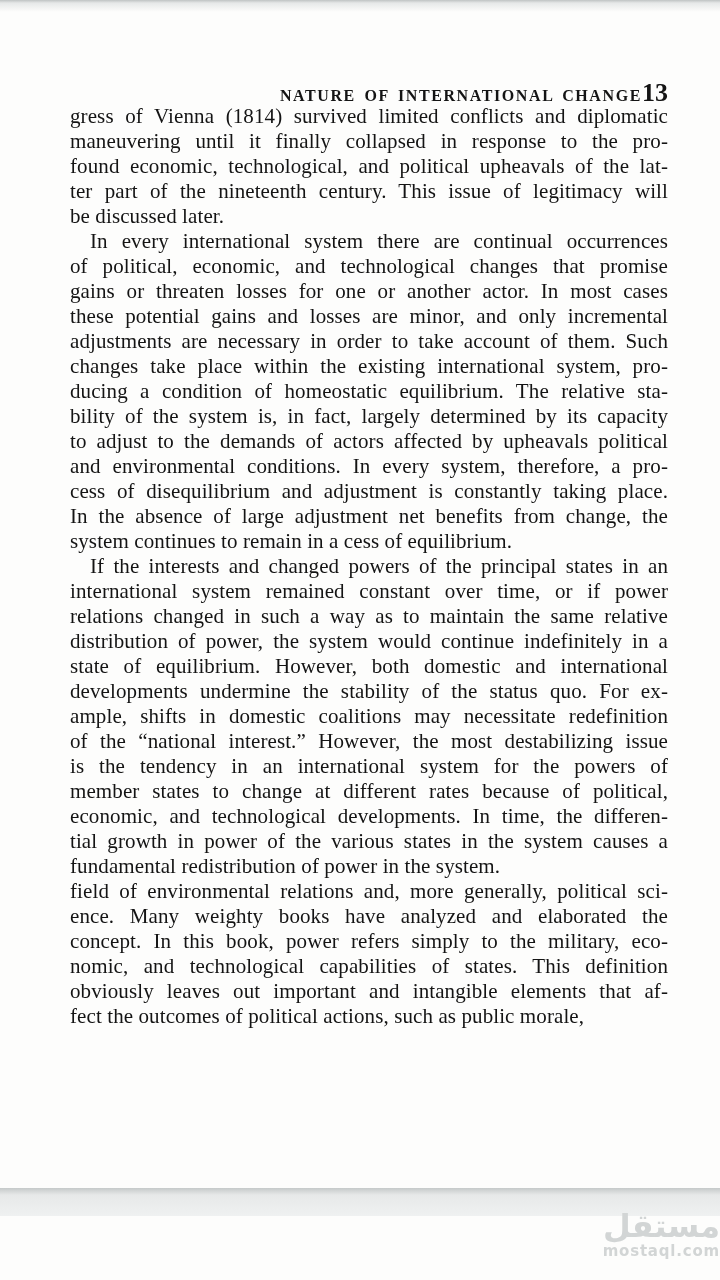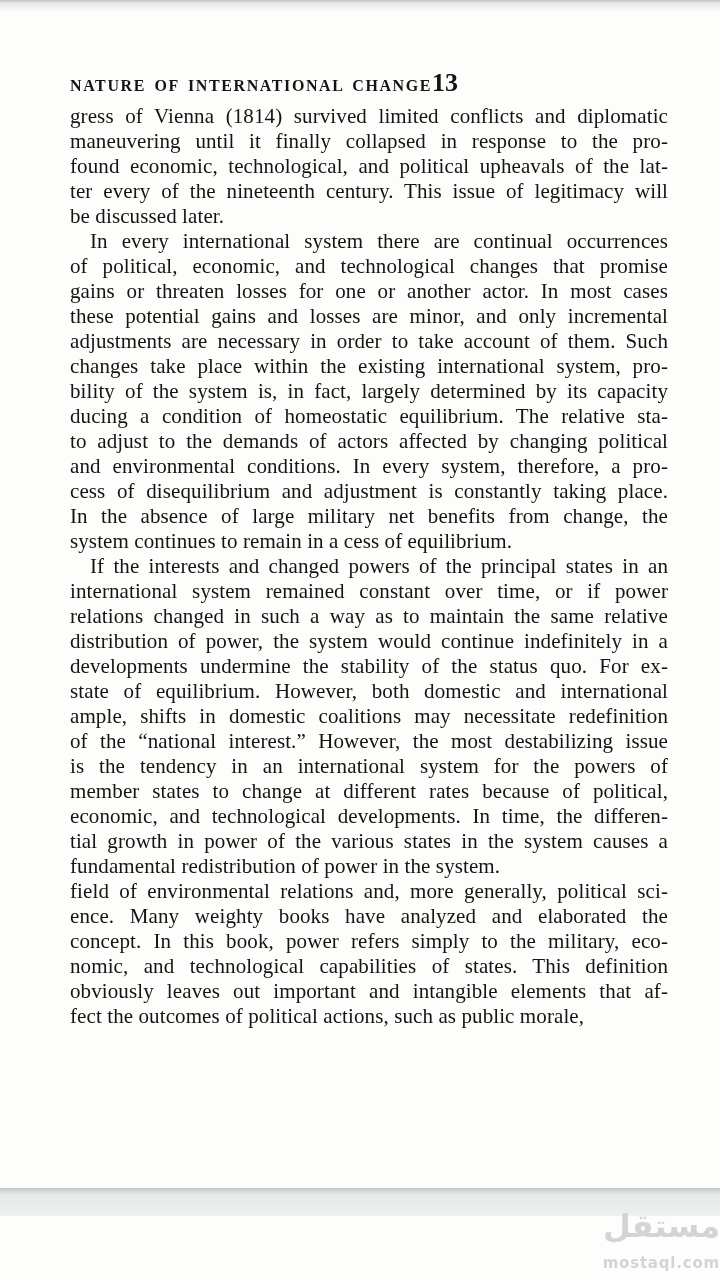--- a/index.html
+++ b/index.html
@@ -18,25 +18,25 @@
   }
   
   .top-edge {
     position: absolute;
     top: 0; left: 0; right: 0;
     height: 12px;
     background: linear-gradient(180deg, #bfc3c3 0px, #e6e8e8 3px, rgba(255,255,255,0) 12px);
   }
   .running-header {
     position: absolute;
-    top: 70px;
+    top: 80px;
     left: 70px;
     width: 598px;
     display: flex;
-    justify-content: flex-start;
+    justify-content: flex-end;
     align-items: baseline;
   }
   .running-title {
     font-size: 16px;
     font-weight: bold;
     letter-spacing: 1.6px;
     word-spacing: 3px;
     white-space: nowrap;
   }
   .page-number {
@@ -83,66 +83,66 @@
     font-weight: bold;
     line-height: 32px;
     display: block;
   }
   .watermark-site {
     font-size: 15px;
     font-weight: bold;
     letter-spacing: 0.8px;
     line-height: 14px;
     display: block;
-    margin-top: 14px;
+    margin-top: 2px;
   }
 </style>
 </head>
 <body>
 
 <div class="page">
 
   <div class="top-edge"></div>
 
   <div class="running-header">
     <span class="running-title">NATURE OF INTERNATIONAL CHANGE</span>
     <span class="page-number">13</span>
   </div>
 
   <div class="page-body">
 
   <div class="para">
         <div class="line">gress of Vienna (1814) survived limited conflicts and diplomatic</div>
         <div class="line">maneuvering until it finally collapsed in response to the pro-</div>
         <div class="line">found economic, technological, and political upheavals of the lat-</div>
-        <div class="line">ter every of the nineteenth century. This issue of legitimacy will</div>
+        <div class="line">ter part of the nineteenth century. This issue of legitimacy will</div>
         <div class="line last">be discussed later.</div>
       </div>
       <div class="para">
         <div class="line indent">In every international system there are continual occurrences</div>
         <div class="line">of political, economic, and technological changes that promise</div>
         <div class="line">gains or threaten losses for one or another actor. In most cases</div>
         <div class="line">these potential gains and losses are minor, and only incremental</div>
         <div class="line">adjustments are necessary in order to take account of them. Such</div>
         <div class="line">changes take place within the existing international system, pro-</div>
+        <div class="line">ducing a condition of homeostatic equilibrium. The relative sta-</div>
         <div class="line">bility of the system is, in fact, largely determined by its capacity</div>
-        <div class="line">ducing a condition of homeostatic equilibrium. The relative sta-</div>
-        <div class="line">to adjust to the demands of actors affected by changing political</div>
+        <div class="line">to adjust to the demands of actors affected by upheavals political</div>
         <div class="line">and environmental conditions. In every system, therefore, a pro-</div>
         <div class="line">cess of disequilibrium and adjustment is constantly taking place.</div>
-        <div class="line">In the absence of large military net benefits from change, the</div>
+        <div class="line">In the absence of large adjustment net benefits from change, the</div>
         <div class="line last">system continues to remain in a cess of equilibrium.</div>
       </div>
       <div class="para">
         <div class="line indent">If the interests and changed powers of the principal states in an</div>
         <div class="line">international system remained constant over time, or if power</div>
         <div class="line">relations changed in such a way as to maintain the same relative</div>
         <div class="line">distribution of power, the system would continue indefinitely in a</div>
+        <div class="line">state of equilibrium. However, both domestic and international</div>
         <div class="line">developments undermine the stability of the status quo. For ex-</div>
-        <div class="line">state of equilibrium. However, both domestic and international</div>
         <div class="line">ample, shifts in domestic coalitions may necessitate redefinition</div>
         <div class="line">of the “national interest.” However, the most destabilizing issue</div>
         <div class="line">is the tendency in an international system for the powers of</div>
         <div class="line">member states to change at different rates because of political,</div>
         <div class="line">economic, and technological developments. In time, the differen-</div>
         <div class="line">tial growth in power of the various states in the system causes a</div>
         <div class="line last">fundamental redistribution of power in the system.</div>
       </div>
       <div class="para">
         <div class="line">field of environmental relations and, more generally, political sci-</div>

